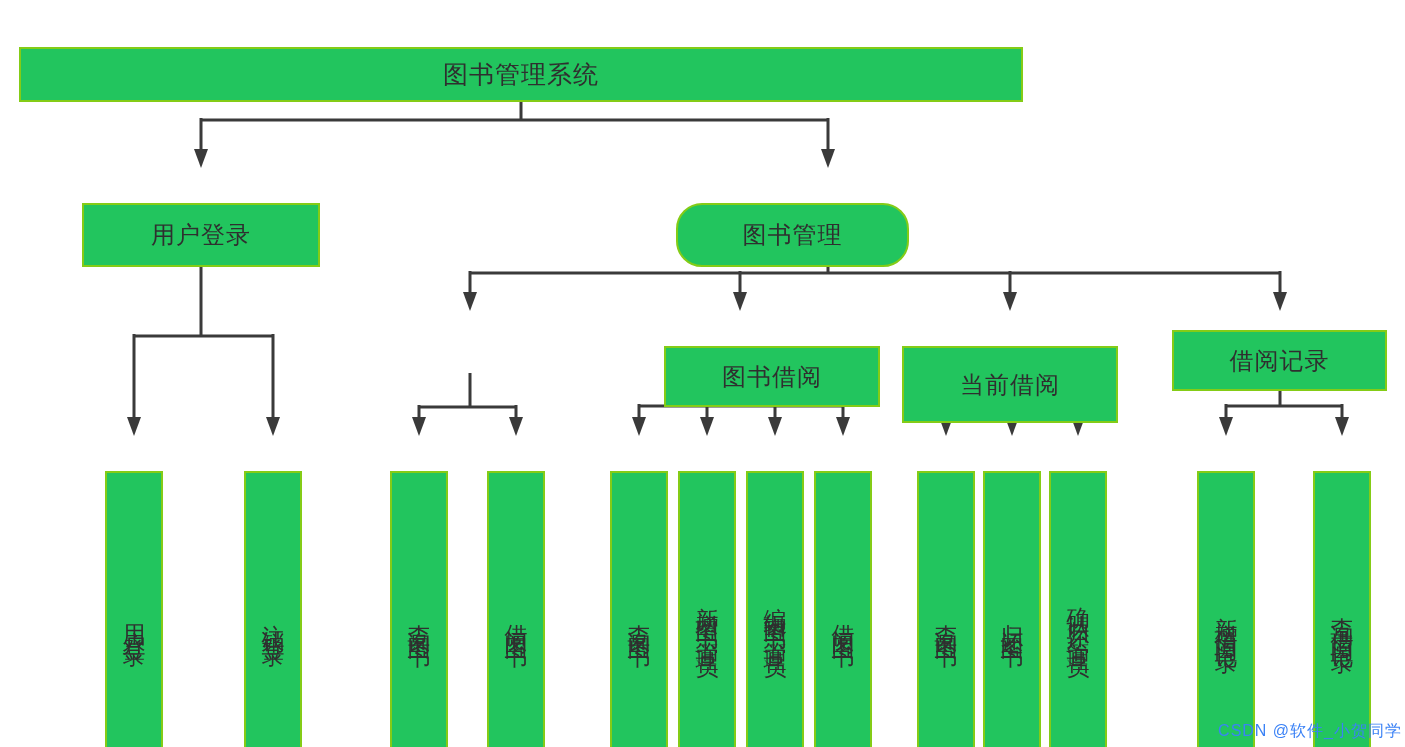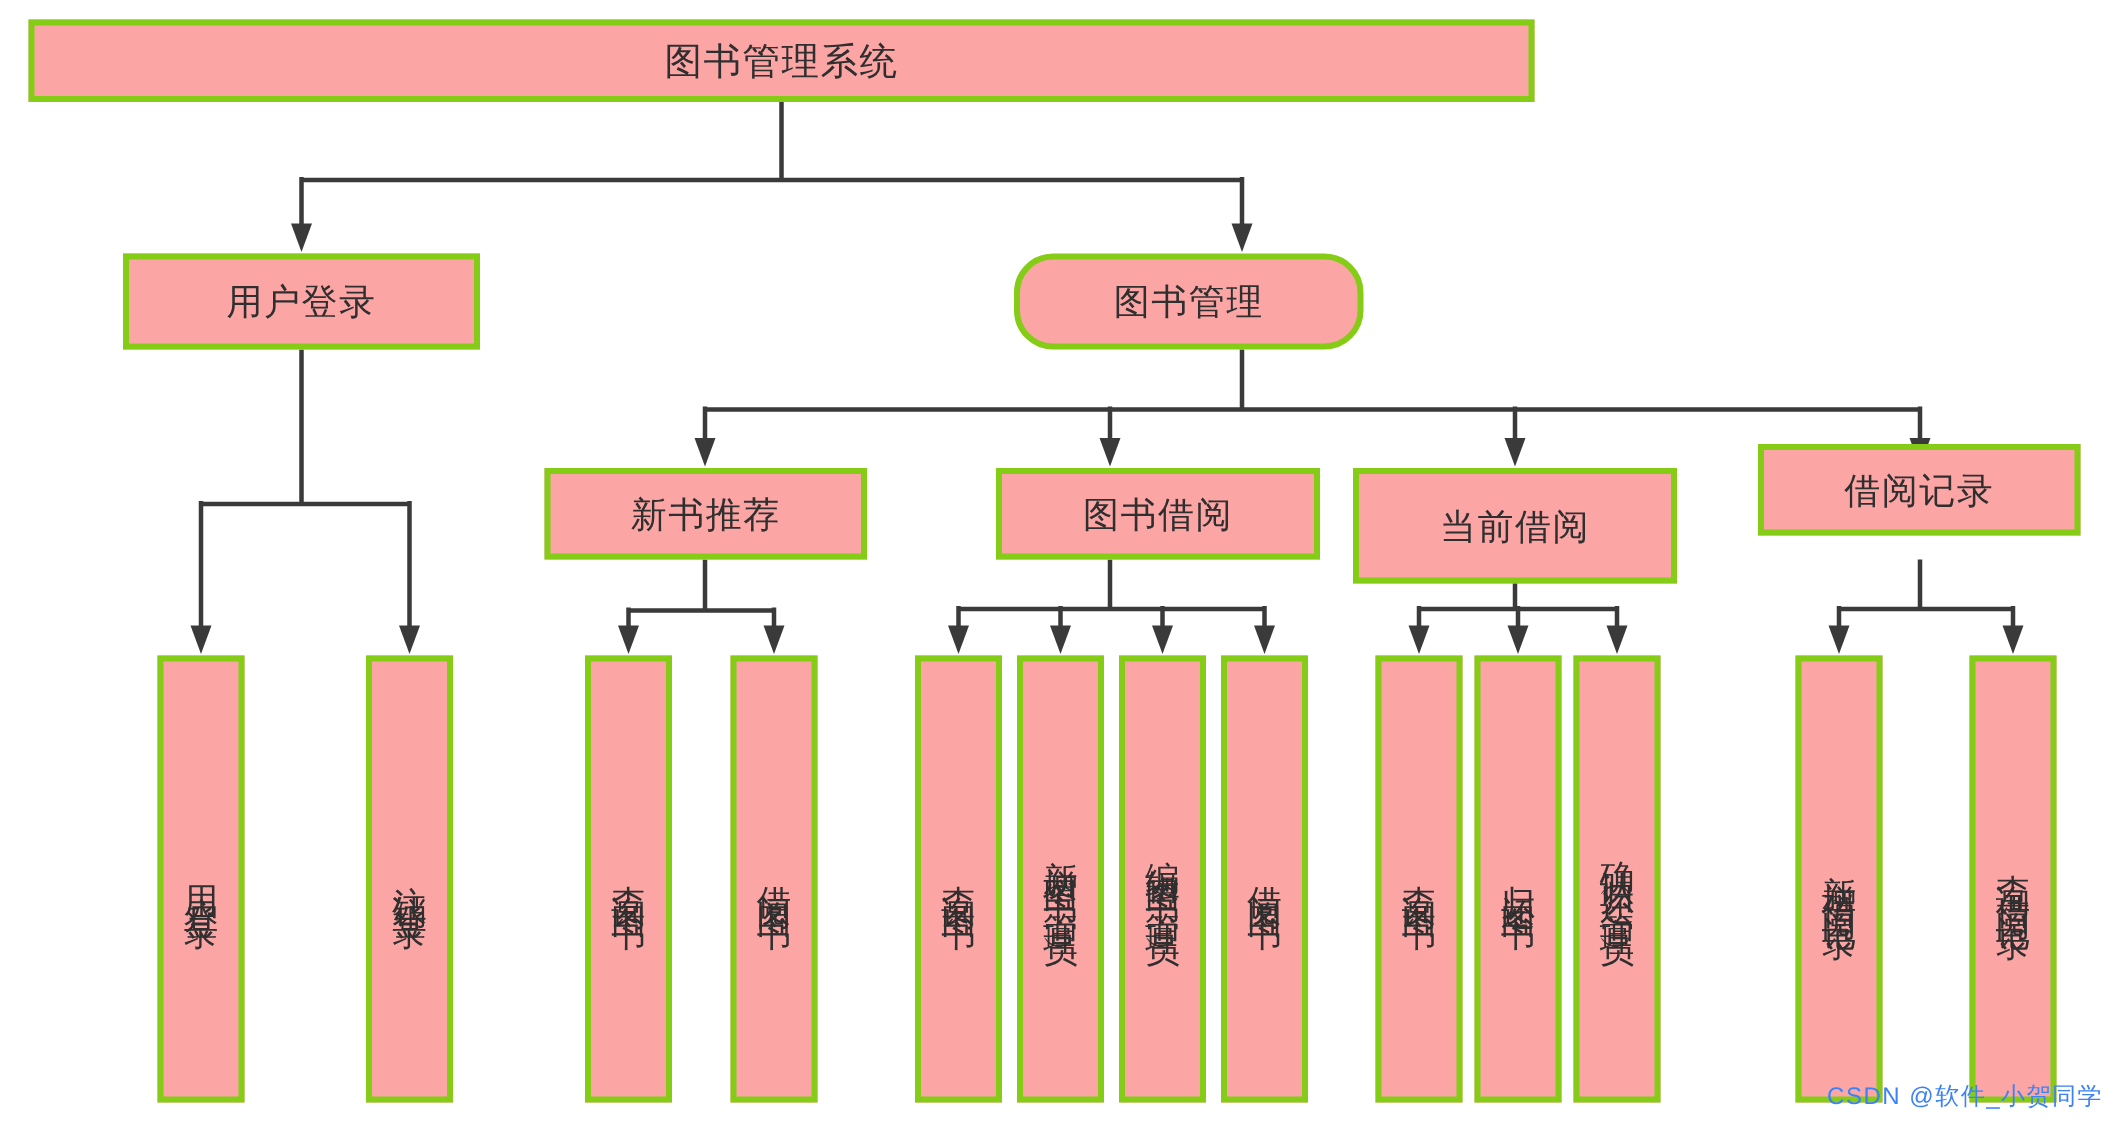--- a/index.html
+++ b/index.html
@@ -2,23 +2,24 @@
 <html><head>
 <meta charset="utf-8">
 <style>
   html,body{margin:0;padding:0;background:#ffffff;}
   .stage{
     position:relative;width:1405px;height:747px;background:#ffffff;
     font-family:"Liberation Sans",sans-serif;overflow:hidden;
   }
   .connectors{position:absolute;left:0;top:0;width:1405px;height:747px;}
   .node{
-    position:absolute;background:#fca5a5;border:4px solid #84cc16;
+    position:absolute;background:#22c55e;border:2px solid #84cc16;
     box-sizing:border-box;display:flex;align-items:center;justify-content:center;
     color:#2f2f2f;
+    margin-top:34px;
   }
   .h-node{font-size:24px;letter-spacing:1px;white-space:nowrap;}
   .v-node{
     writing-mode:vertical-rl;text-orientation:mixed;
     font-size:23px;letter-spacing:7px;line-height:1;
   }
   
   #n-root{left:19px;top:13px;width:1004px;height:55px;font-size:25px;}
   
   #n-user-login{left:82px;top:169px;width:238px;height:64px;}
@@ -91,21 +92,20 @@
       <polygon points="1219,417 1233,417 1226,436"></polygon>
       <polygon points="1335,417 1349,417 1342,436"></polygon>
     </g>
   </svg>
 
   <div class="node h-node" id="n-root">图书管理系统</div>
 
   <div class="node h-node" id="n-user-login">用户登录</div>
   <div class="node h-node" id="n-book-mgmt">图书管理</div>
 
-  <div class="node h-node" id="n-new-book-rec">新书推荐</div>
   <div class="node h-node" id="n-book-borrow">图书借阅</div>
   <div class="node h-node" id="n-current-borrow">当前借阅</div>
   <div class="node h-node" id="n-borrow-record">借阅记录</div>
 
   <div class="node v-node leaf" id="n-leaf-user-login">用户登录</div>
   <div class="node v-node leaf" id="n-leaf-logout">注销登录</div>
   <div class="node v-node leaf" id="n-rec-query">查询图书</div>
   <div class="node v-node leaf" id="n-rec-borrow">借阅图书</div>
   <div class="node v-node leaf" id="n-bb-query">查询图书</div>
   <div class="node v-node leaf" id="n-bb-add">新增图书（管理员）</div>

